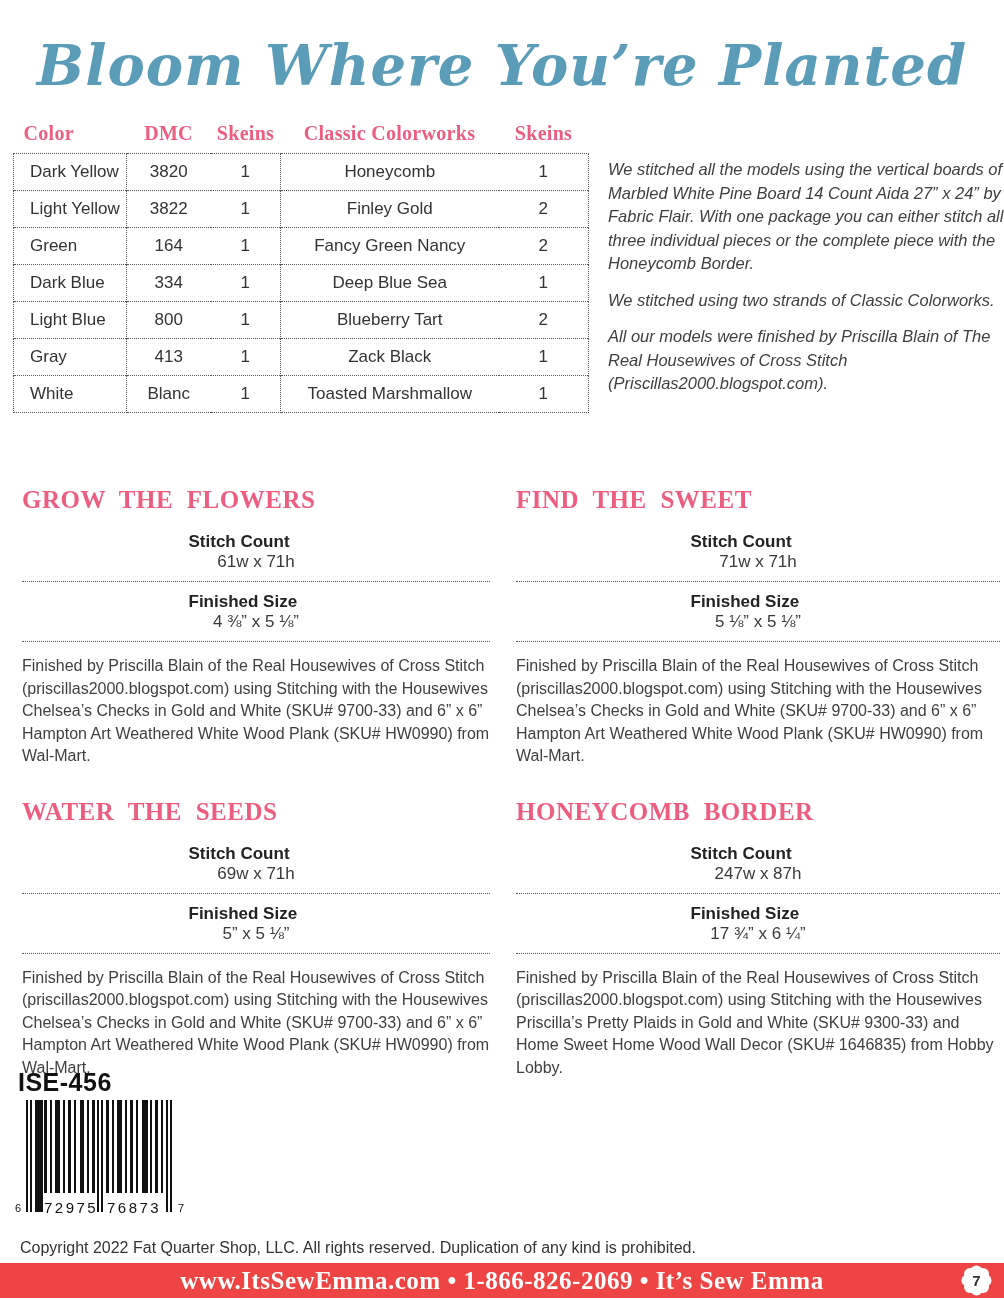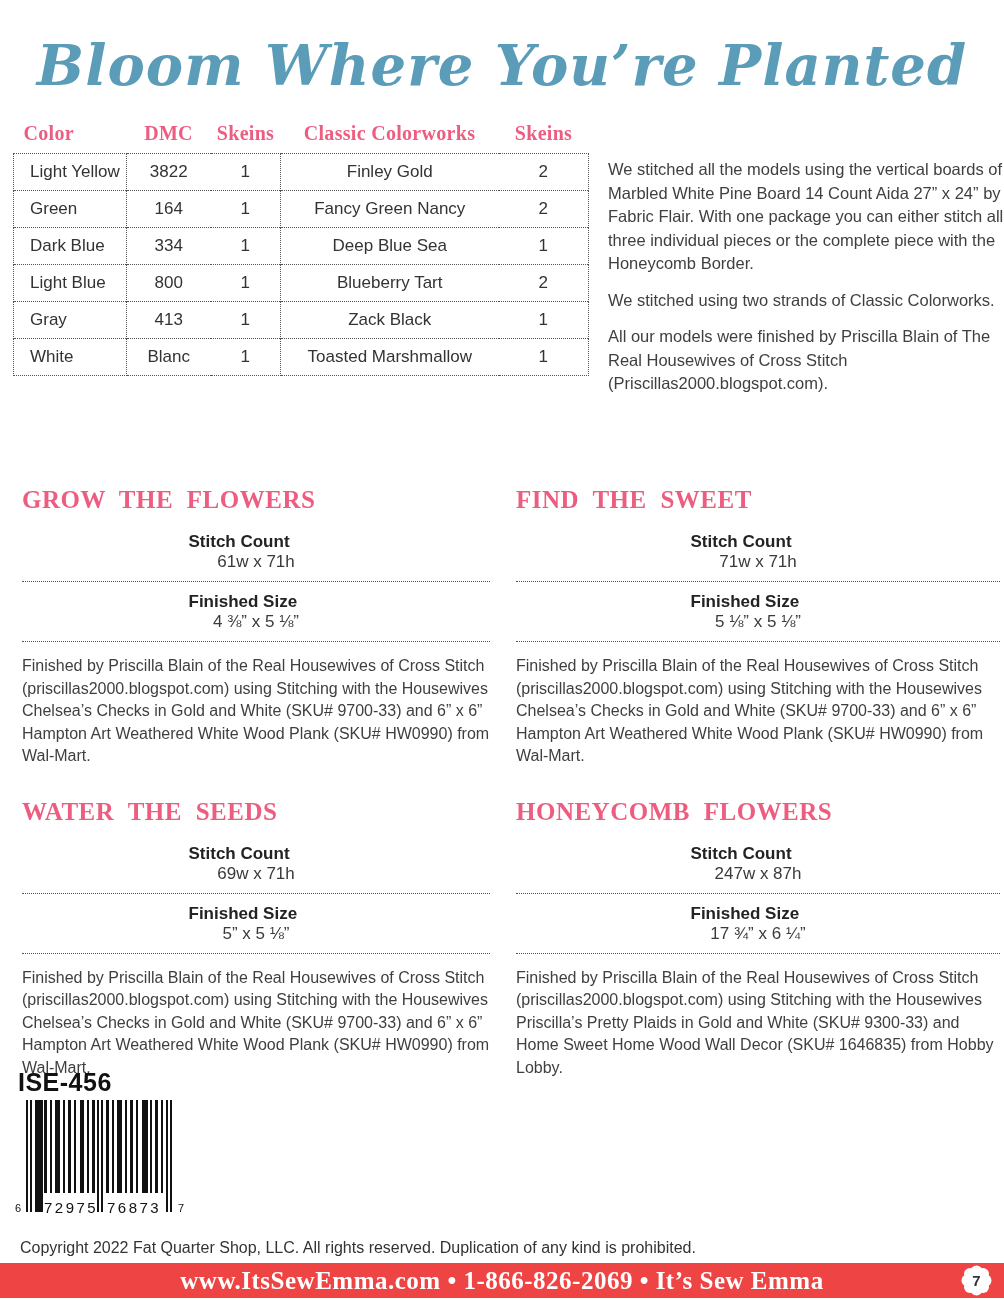--- a/index.html
+++ b/index.html
@@ -26,21 +26,21 @@
   table.materials thead th.h-color { text-align:left; padding-left:10px; }
   table.materials tbody td {
     height:37px; font-size:17px; text-align:center; vertical-align:middle;
     border-top:1px dotted #555; color:#333;
   }
   table.materials tbody tr:last-child td { border-bottom:1px dotted #555; }
   table.materials tbody td:first-child { border-left:1px dotted #555; text-align:left; padding-left:16px; }
   table.materials tbody td:last-child { border-right:1px dotted #555; }
   table.materials tbody td.vline { border-right:1px dotted #555; }
   
-  .intro { position:absolute; left:608px; top:142px; width:396px; }
+  .intro { position:absolute; left:608px; top:142px; width:396px;font-style:italic; }
   .intro p { font-size:16.5px; line-height:23.5px; margin-bottom:13px; color:#3f3f3f; }
   
   .sections {
     position:absolute; left:22px; top:470px; width:978px;
     display:grid; grid-template-columns:468px 484px; column-gap:26px; row-gap:30px;
   }
   .section h2 {
     font-family:"Liberation Serif", serif; font-weight:bold; color:#ec5d80;
     font-size:25px; letter-spacing:0.5px; word-spacing:7px; margin-bottom:8px;
   }
@@ -90,20 +90,27 @@
         <tr>
           <th class="h-color">Color</th>
           <th>DMC</th>
           <th>Skeins</th>
           <th>Classic Colorworks</th>
           <th>Skeins</th>
         </tr>
       </thead>
       <tbody>
         <tr>
+          <td class="vline">Dark Yellow</td>
+          <td>3820</td>
+          <td class="vline">1</td>
+          <td>Honeycomb</td>
+          <td>1</td>
+        </tr>
+        <tr>
           <td class="vline">Light Yellow</td>
           <td>3822</td>
           <td class="vline">1</td>
           <td>Finley Gold</td>
           <td>2</td>
         </tr>
         <tr>
           <td class="vline">Green</td>
           <td>164</td>
           <td class="vline">1</td>
@@ -183,21 +190,21 @@
         <span class="spec-value">69w x 71h</span>
       </div>
       <div class="spec-row">
         <span class="spec-label">Finished Size</span>
         <span class="spec-value">5” x 5 ⅛”</span>
       </div>
       <p class="desc">Finished by Priscilla Blain of the Real Housewives of Cross Stitch (priscillas2000.blogspot.com) using Stitching with the Housewives Chelsea’s Checks in Gold and White (SKU# 9700-33) and 6” x 6” Hampton Art Weathered White Wood Plank (SKU# HW0990) from Wal-Mart.</p>
     </div>
 
     <div class="section">
-      <h2>HONEYCOMB FLOWERS</h2>
+      <h2>HONEYCOMB BORDER</h2>
       <div class="spec-row">
         <span class="spec-label">Stitch Count</span>
         <span class="spec-value">247w x 87h</span>
       </div>
       <div class="spec-row">
         <span class="spec-label">Finished Size</span>
         <span class="spec-value">17 ¾” x 6 ¼”</span>
       </div>
       <p class="desc">Finished by Priscilla Blain of the Real Housewives of Cross Stitch (priscillas2000.blogspot.com) using Stitching with the Housewives Priscilla’s Pretty Plaids in Gold and White (SKU# 9300-33) and Home Sweet Home Wood Wall Decor (SKU# 1646835) from Hobby Lobby.</p>
     </div>

